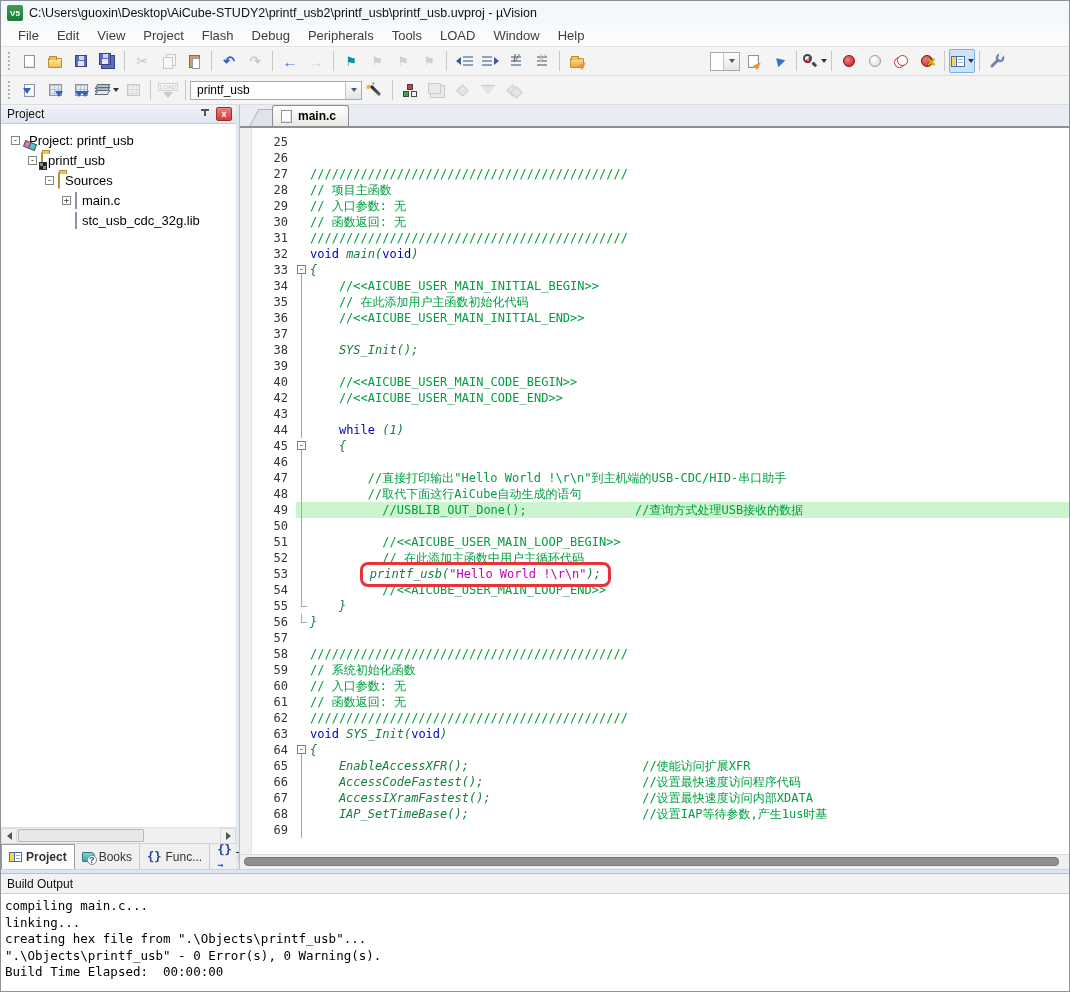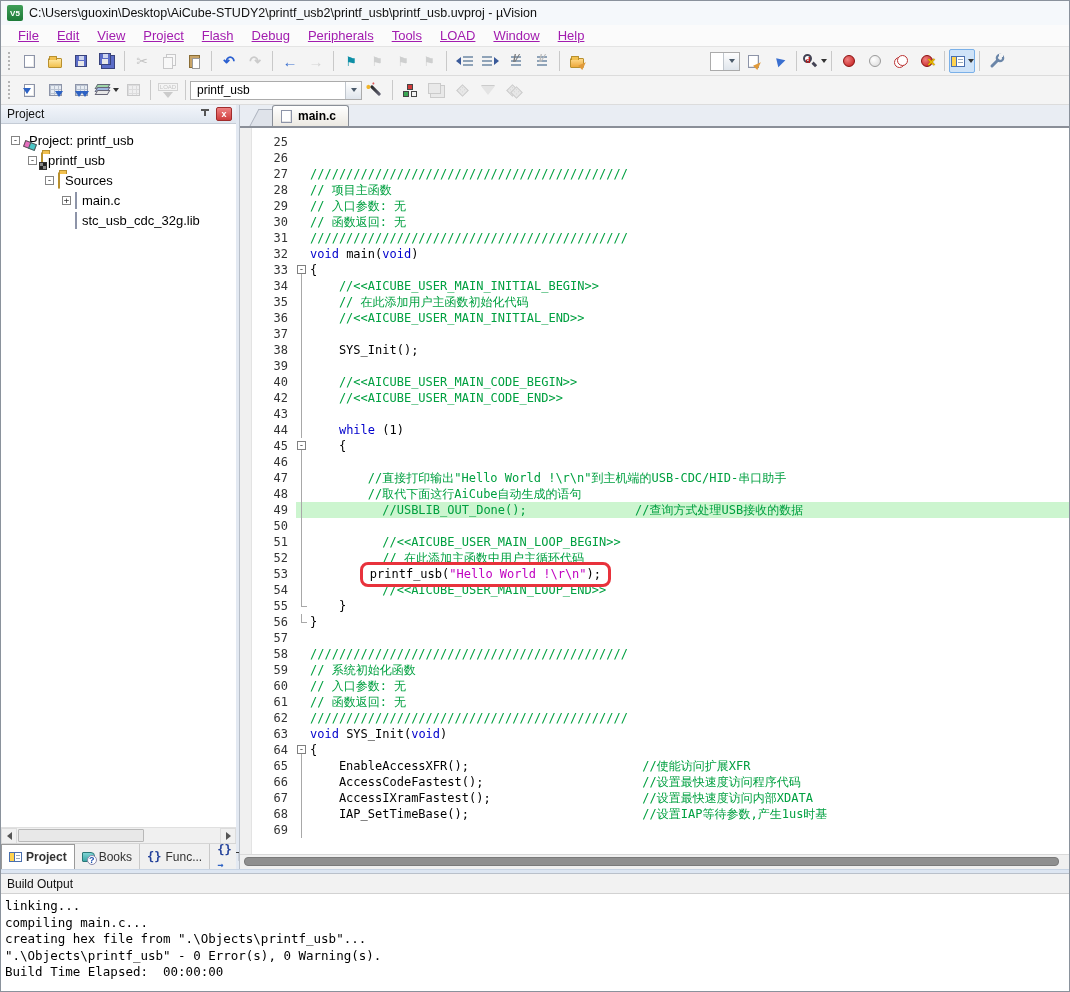--- a/index.html
+++ b/index.html
@@ -7,21 +7,21 @@
   body { font-family:"Liberation Sans", sans-serif; background:#fff; position:relative; }
   #win { width:1070px; height:992px; border:1px solid #8a929c; display:flex; flex-direction:column; overflow:hidden; background:#f0f0f0; }
 
   
   #titlebar { height:24px; background:#f5f8fb; display:flex; align-items:center; padding:0 6px; flex:0 0 auto; }
   #app-icon { width:16px; height:16px; background:linear-gradient(#3f9e57,#1d7a38); color:#fff; font-size:8px; font-weight:bold; display:flex; align-items:center; justify-content:center; border-radius:2px; margin-right:6px; }
   #title-text { font-size:12.5px; color:#101010; white-space:nowrap; }
 
   
   #menubar { height:22px; background:#fbfbfb; border-bottom:1px solid #e4e4e4; display:flex; align-items:center; padding-left:8px; flex:0 0 auto; }
-  .menu-item { font-size:13px; color:#a21caf; padding:2px 9px; cursor:default;text-decoration:underline; }
+  .menu-item { font-size:13px; color:#404040; padding:2px 9px; cursor:default; }
 
   
   .toolbar { height:29px; background:#f4f4f4; border-bottom:1px solid #dcdcdc; display:flex; align-items:center; padding:0 4px; flex:0 0 auto; }
   .grip { width:4px; height:20px; margin:0 5px 0 2px; background-image:radial-gradient(circle, #b5b5b5 1px, transparent 1.2px); background-size:4px 4px; }
   .tbtn { width:26px; height:24px; display:inline-flex; align-items:center; justify-content:center; border:1px solid transparent; border-radius:2px; position:relative; }
   .tbtn.active { background:#cfe3f8; border-color:#7ab0e8; }
   .tbtn.disabled { opacity:.45; filter:grayscale(.9); }
   .tsep { width:1px; height:20px; background:#c9c9c9; margin:0 4px; }
   .dd { width:0; height:0; border-left:3.5px solid transparent; border-right:3.5px solid transparent; border-top:4px solid #333; margin-left:3px; }
   .combo { height:19px; background:#fff; border:1px solid #ababab; display:inline-flex; align-items:center; font-size:12px; }
@@ -134,21 +134,21 @@
   .crow { height:16px; display:flex; white-space:pre; }
   .crow .num { width:44px; flex:0 0 auto; text-align:right; padding-right:8px; color:#333; background:#fff; }
   .crow .fold { width:14px; flex:0 0 auto; position:relative; }
   .crow .code { flex:1; }
   .crow.hl .fold, .crow.hl .code { background:#ccf5cf; }
   .fold .fbox { position:absolute; left:1px; top:3px; width:9px; height:9px; border:1px solid #808080; background:#fff; font-size:9px; line-height:7px; text-align:center; color:#333; }
   .fold.fline:before { content:""; position:absolute; left:5px; top:0; bottom:0; width:1px; background:#a8a8a8; }
   .fold.fend:before { content:""; position:absolute; left:5px; top:0; height:9px; width:1px; background:#a8a8a8; }
   .fold.fend:after { content:""; position:absolute; left:5px; top:8px; width:6px; height:1px; background:#a8a8a8; }
   .fold .fbox ~ .fdown { position:absolute; left:5px; top:12px; bottom:0; width:1px; background:#a8a8a8; }
-  .pl { color:#000000; } .kw { color:#0000cc; } .cm { color:#00a040; } .str { color:#c000c0; }
+  .pl { color:#15803d;font-style:italic; } .kw { color:#0000cc; } .cm { color:#00a040; } .str { color:#c000c0; }
   .redbox { display:inline-block; border:3px solid #e8323c; border-radius:8px; padding:1px 7px 2px 7px; margin:-5px 0 -5px -8px; position:relative; z-index:2; background:transparent; }
 
   #editor-hscroll { height:15px; flex:0 0 auto; background:#f0f0f0; border-top:1px solid #dadada; position:relative; }
   #editor-hscroll .sb-thumb { left:4px; right:10px; height:9px; top:2px; background:#8f8f8f; border:1px solid #7a7a7a; border-radius:4px; }
 
   
   #hsplitter { height:4px; background:#dde6f2; border-top:1px solid #c8d4e4; flex:0 0 auto; }
   #build-output { height:118px; flex:0 0 auto; display:flex; flex-direction:column; background:#fff; border-top:1px solid #b9c0ca; }
   #bo-header { height:20px; background:#f2f2f2; border-bottom:1px solid #d2d2d2; display:flex; align-items:center; padding-left:6px; flex:0 0 auto; }
   #bo-title { font-size:12px; color:#111; }
@@ -581,15 +581,15 @@
         </div>
     </div>
   </div>
 
   <div id="hsplitter"></div>
 
   <div id="build-output">
     <div id="bo-header">
       <div id="bo-title">Build Output</div>
     </div>
-    <div id="bo-body"><div>linking...</div><div>compiling main.c...</div><div>creating hex file from ".\Objects\printf_usb"...</div><div>".\Objects\printf_usb" - 0 Error(s), 0 Warning(s).</div><div>Build Time Elapsed:  00:00:00</div></div>
+    <div id="bo-body"><div>compiling main.c...</div><div>linking...</div><div>creating hex file from ".\Objects\printf_usb"...</div><div>".\Objects\printf_usb" - 0 Error(s), 0 Warning(s).</div><div>Build Time Elapsed:  00:00:00</div></div>
   </div>
 </div>
 
 </body></html>

